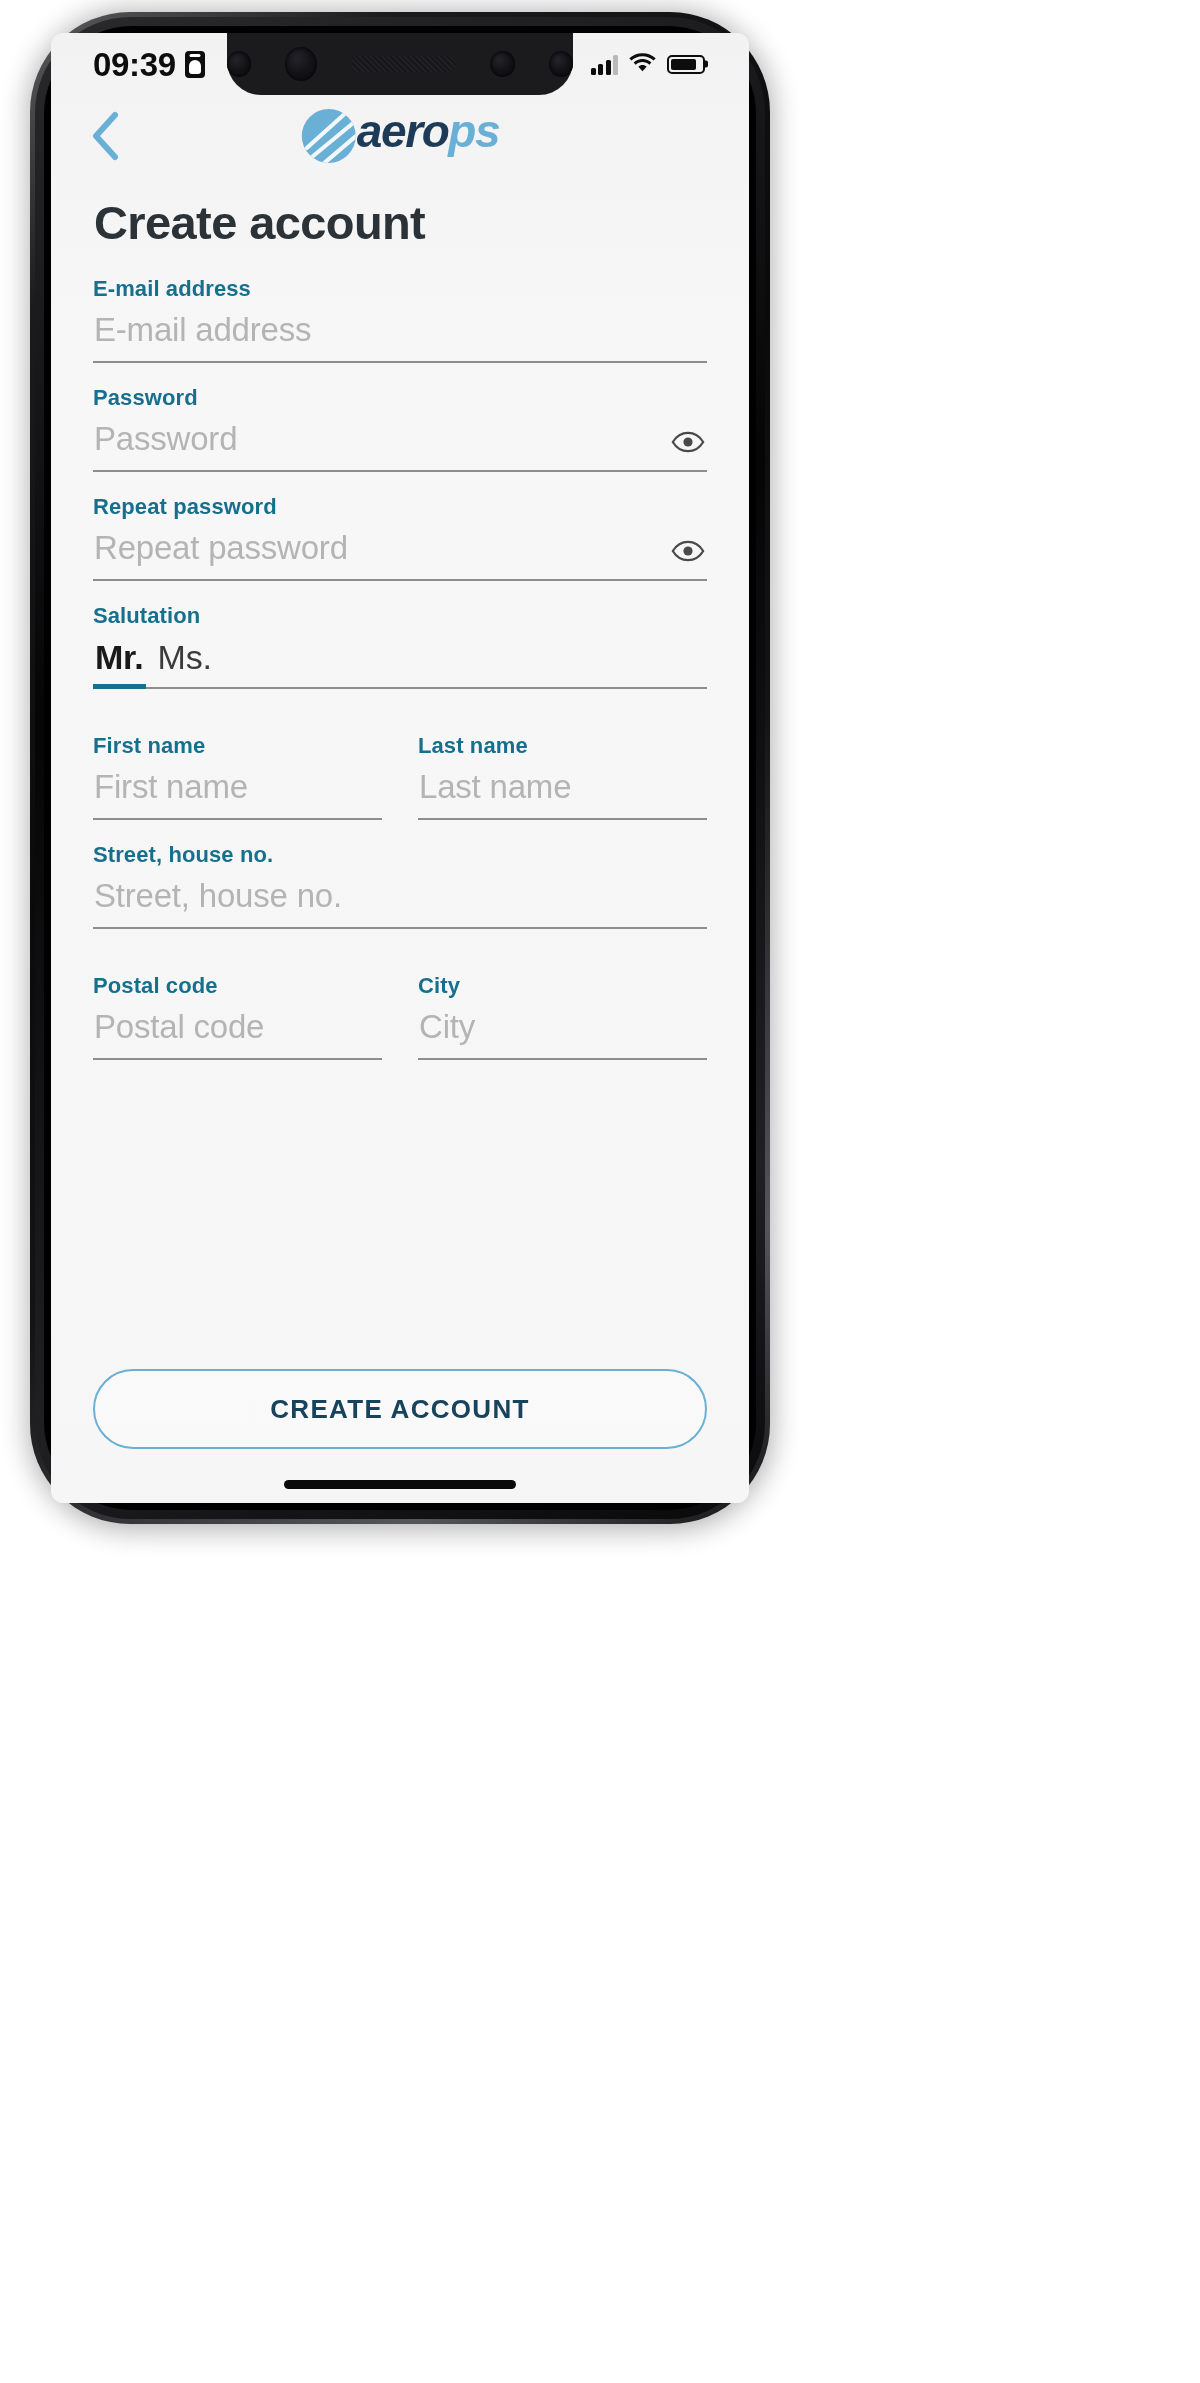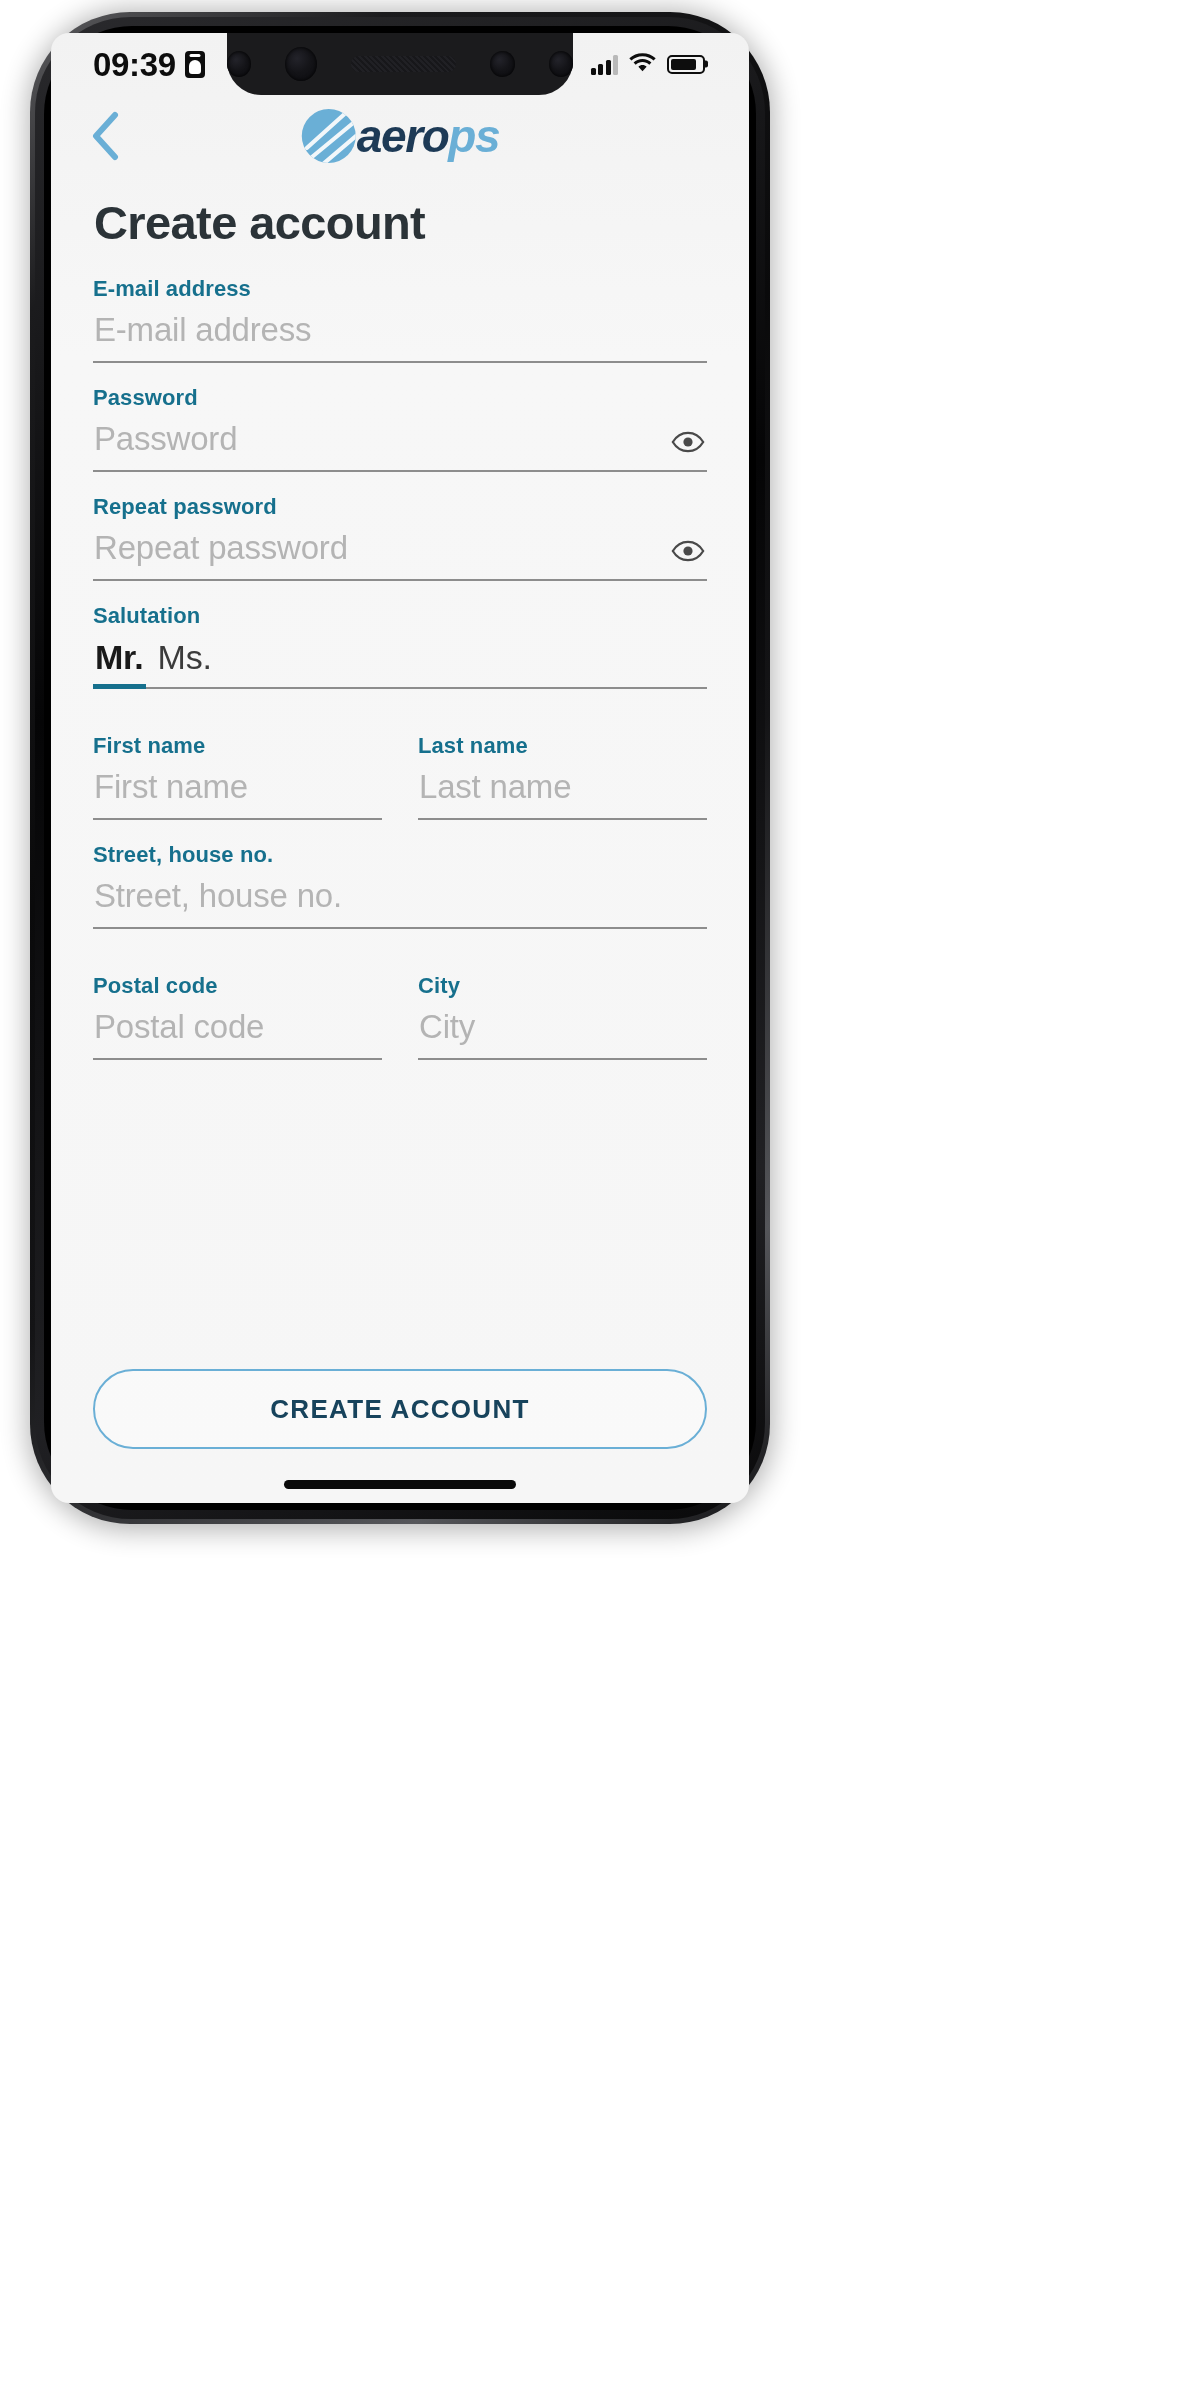--- a/index.html
+++ b/index.html
@@ -43,21 +43,21 @@
   .bezel {
     width: 100%; height: 100%;
     border-radius: 88px;
     background: #000;
     padding: 7px;
     position: relative;
   }
   .screen {
     position: relative;
     width: 100%; height: 100%;
-    border-radius: 18px;
+    border-radius: 12px;
     background: linear-gradient(180deg,#f2f2f2 0%, #f7f7f7 22%, #f6f6f6 100%);
     overflow: hidden;
   }
   
   .btn-side {
     position: absolute;
     background: linear-gradient(90deg,#3a3a3d,#121214);
     border-radius: 3px;
   }
   .btn-silent { left: 22px; top: 290px; width: 7px; height: 42px; }
@@ -149,21 +149,21 @@
   .back-btn {
     width: 44px; height: 54px;
     display: flex; align-items: center; justify-content: flex-start;
     cursor: pointer;
   }
   .back-btn svg { display:block; }
   .logo-wrap {
     position: absolute;
     left: 50%; top: 50%;
     transform: translate(-50%,-50%);
-    display: flex; align-items: center; 
+    display: flex; align-items: flex-start; 
   }
   .logo-mark { width: 56px; height: 56px; display:block; }
   .logo-text {
     font-size: 46px; font-weight: 800; font-style: italic;
     letter-spacing: -1.4px; line-height: 1;
     white-space: nowrap;
   }
   .logo-text .t-dark { color: #1d3a56; }
   .logo-text .t-blue { color: #6aafd6; }
 

